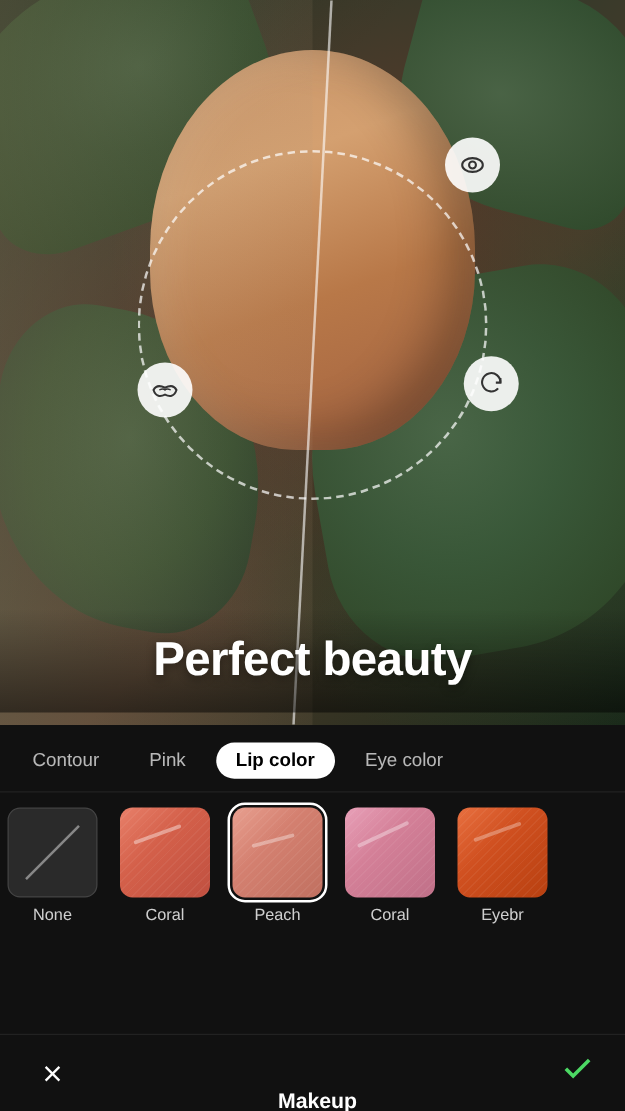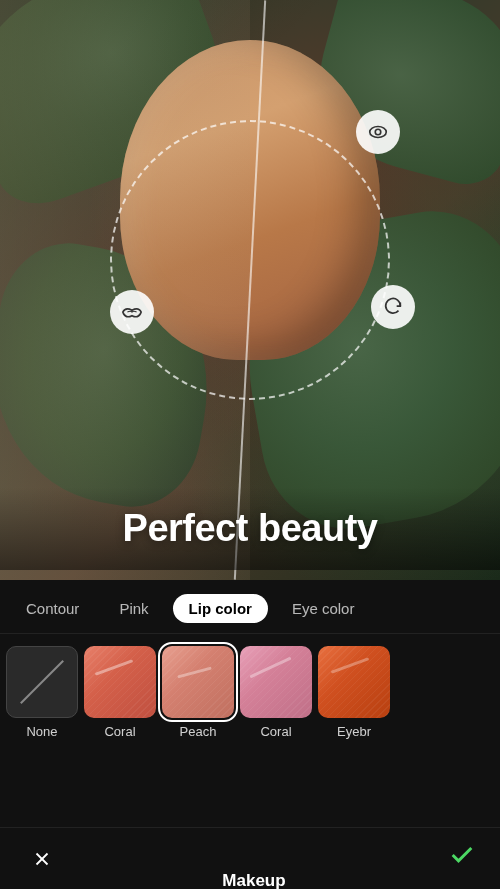--- a/index.html
+++ b/index.html
@@ -239,21 +239,21 @@
 
     .category-tab.inactive {
       color: rgba(255,255,255,0.7);
       background: transparent;
     }
 
     
     .swatches-row {
       display: flex;
       padding: 12px 6px;
-      gap: 6px;
+      gap: 18px;
       overflow-x: auto;
       scrollbar-width: none;
       flex: 1;
       align-items: flex-start;
     }
     .swatches-row::-webkit-scrollbar { display: none; }
 
     .swatch-item {
       display: flex;
       flex-direction: column;

